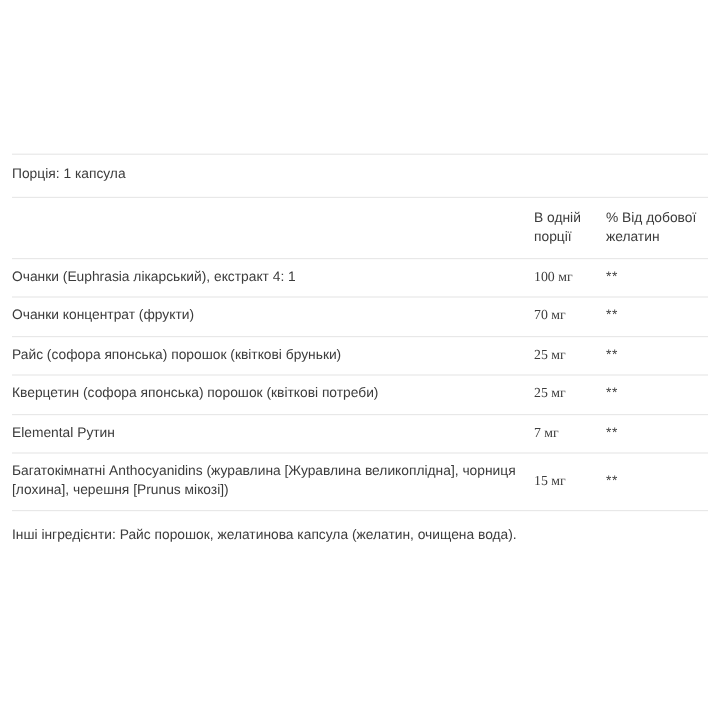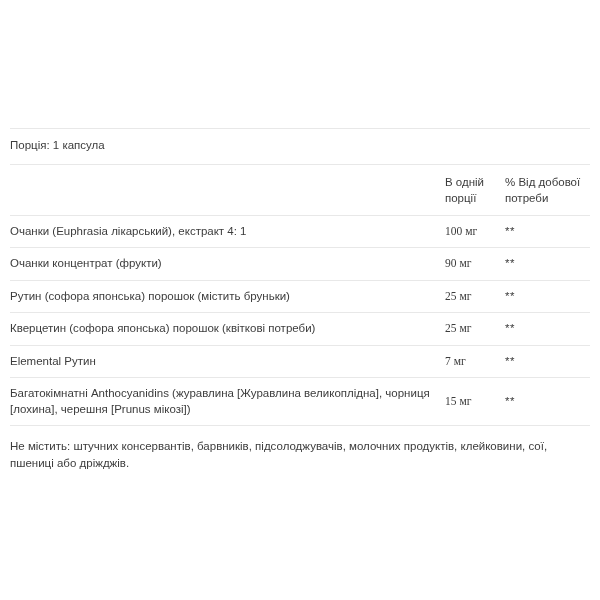--- a/index.html
+++ b/index.html
@@ -88,39 +88,39 @@
       <tr class="serving-row">
         <td colspan="3">Порція: 1 капсула</td>
       </tr>
 
       <tr class="header-row">
         <td></td>
         <td>
           <span class="hdr-text">В одній порції</span>
         </td>
         <td>
-          <span class="hdr-text wide">% Від добової потреби</span>
+          <span class="hdr-text wide">% Від добової желатин</span>
         </td>
       </tr>
 
       <tr>
         <td>Очанки (Euphrasia лікарський), екстракт 4: 1</td>
         <td class="amount-cell">100 мг</td>
         <td class="dv-cell">**</td>
       </tr>
 
       <tr>
         <td>Очанки концентрат (фрукти)</td>
-        <td class="amount-cell">90 мг</td>
+        <td class="amount-cell">70 мг</td>
         <td class="dv-cell">**</td>
       </tr>
 
 
       <tr>
-        <td>Рутин (софора японська) порошок (містить бруньки)</td>
+        <td>Райс (софора японська) порошок (квіткові бруньки)</td>
         <td class="amount-cell">25 мг</td>
         <td class="dv-cell">**</td>
       </tr>
 
       <tr>
         <td>Кверцетин (софора японська) порошок (квіткові потреби)</td>
         <td class="amount-cell">25 мг</td>
         <td class="dv-cell">**</td>
       </tr>
 
@@ -135,16 +135,16 @@
         <td>Багатокімнатні Anthocyanidins (журавлина [Журавлина великоплідна], чорниця [лохина], черешня [Prunus мікозі])</td>
         <td class="amount-cell">15 мг</td>
         <td class="dv-cell">**</td>
       </tr>
 
 
     </tbody>
   </table>
 
   <div class="notes">
-    <p>Не містить: штучних консервантів, барвників, підсолоджувачів, молочних продуктів, клейковини, сої, пшениці або дріжджів.</p>
+    <p>Інші інгредієнти: Райс порошок, желатинова капсула (желатин, очищена вода).</p>
   </div>
 
 </div>
 
 </body></html>

